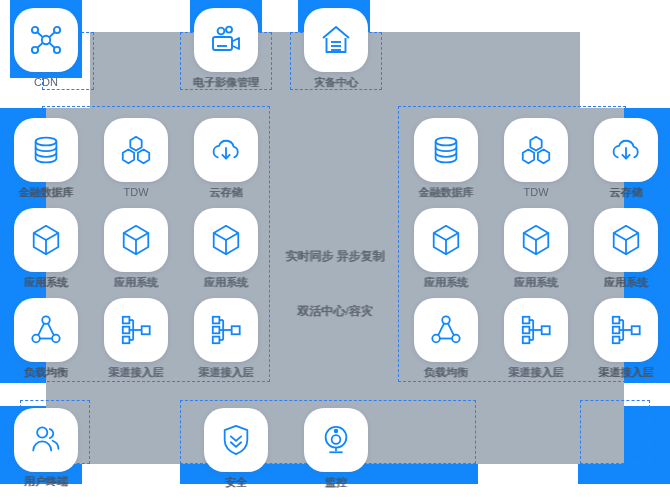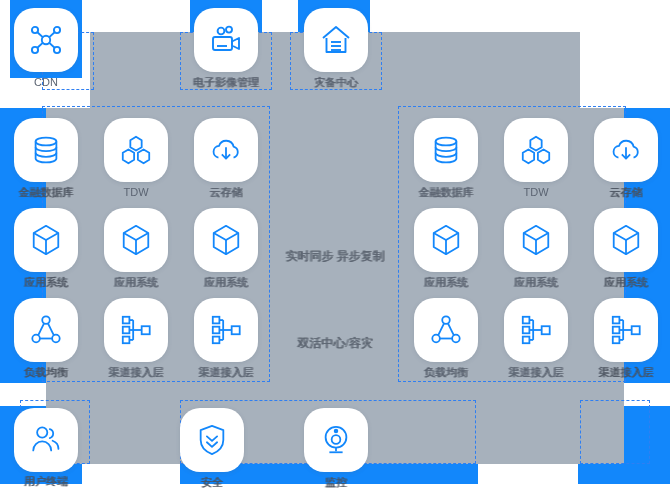--- a/index.html
+++ b/index.html
@@ -73,21 +73,21 @@
   <div class="dash" style="left:42px;  top:32px;  width:52px; height:58px;"></div>
   <div class="dash" style="left:180px; top:32px;  width:92px; height:58px;"></div>
   <div class="dash" style="left:290px; top:32px;  width:92px; height:58px;"></div>
   <div class="dash" style="left:42px;  top:106px; width:228px; height:276px;"></div>
   <div class="dash" style="left:398px; top:106px; width:228px; height:276px;"></div>
   <div class="dash" style="left:20px;  top:400px; width:70px; height:64px;"></div>
   <div class="dash" style="left:180px; top:400px; width:296px; height:64px;"></div>
   <div class="dash" style="left:580px; top:400px; width:70px; height:64px;"></div>
 
   <div class="ctext" style="left:268px; top:248px; width:134px;">实时同步  异步复制</div>
-  <div class="ctext" style="left:268px; top:303px; width:134px;margin-top:32px;">双活中心/容灾</div>
+  <div class="ctext" style="left:268px; top:303px; width:134px;">双活中心/容灾</div>
 
   <div class="node" style="left:14px; top:8px;">
     <div class="card">
       <span>
         <svg width="36" height="36" viewBox="0 0 36 36" fill="none" stroke="#1287fb" stroke-width="1.9">
           <circle cx="18" cy="18" r="4.2"></circle>
           <circle cx="7" cy="8" r="3.1"></circle>
             <circle cx="29" cy="8" r="3.1"></circle>
           <circle cx="7" cy="28" r="3.1"></circle>
             <circle cx="29" cy="28" r="3.1"></circle>
@@ -400,21 +400,21 @@
           <circle cx="14" cy="10" r="5.4"></circle>
           <path d="M4.5 29 a9.5 9.5 0 0 1 19 0"></path>
           <path d="M22 6.4 a5 5 0 0 1 0 9.6"></path>
           <path d="M25 18.8 a9.2 9.2 0 0 1 6.2 8.6"></path>
         </svg>
       </span>
     </div>
     <div class="lbl on-blue">用户终端</div>
   </div>
 
-  <div class="node" style="left:180px; top:408px;">
+  <div class="node" style="left:204px; top:408px;">
     <div class="card">
       <span>
         <svg width="34" height="34" viewBox="0 0 36 36" fill="none" stroke="#1287fb" stroke-width="1.9" stroke-linejoin="round" stroke-linecap="round">
           <path d="M18 3 L30 7.5 V18 c0 8-6 12.6-12 15 -6-2.4-12-7-12-15 V7.5 Z"></path>
           <path d="M12.6 14.2 L18 19 L23.4 14.2"></path>
           <path d="M12.6 20.4 L18 25.2 L23.4 20.4"></path>
         </svg>
       </span>
     </div>
     <div class="lbl on-blue">安全</div>

